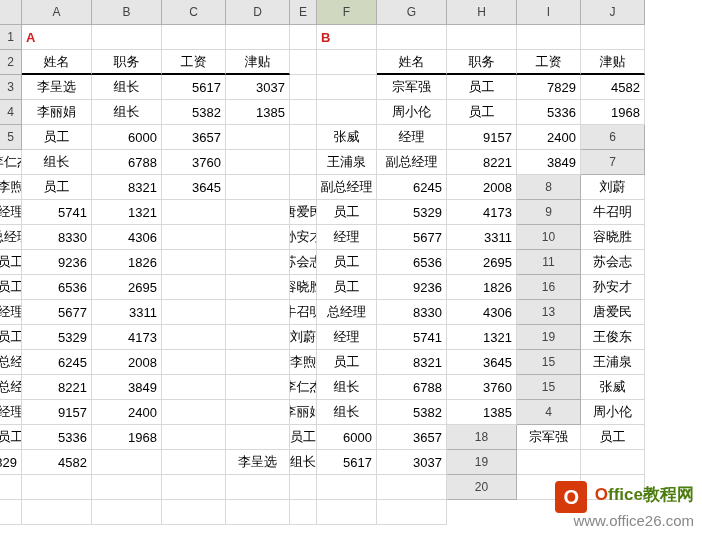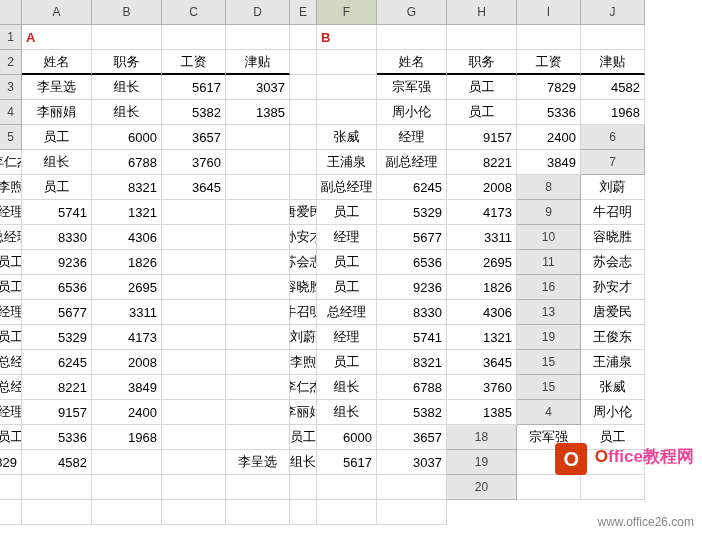--- a/index.html
+++ b/index.html
@@ -55,22 +55,22 @@
       right: 8px;
       bottom: 6px;
       text-align: right;
       line-height: 1.1;
     }
     .wm-title {
       font-size: 17px;
       font-weight: bold;
     }
     .wm-title .o1 { color: #d63a0a; }
-    .wm-title .rest { color: #ec4899; }
-    .wm-url { font-size: 12px; color: #888; margin-top: 41px; }
+    .wm-title .rest { color: #4d7c0f; }
+    .wm-url { font-size: 15px; color: #888; }
     .wm-icon {
       display: inline-block;
       width: 32px; height: 32px;
       background: #d63a0a;
       color: #fff;
       border-radius: 4px;
       font-size: 20px;
       font-weight: bold;
       text-align: center;
       line-height: 32px;

